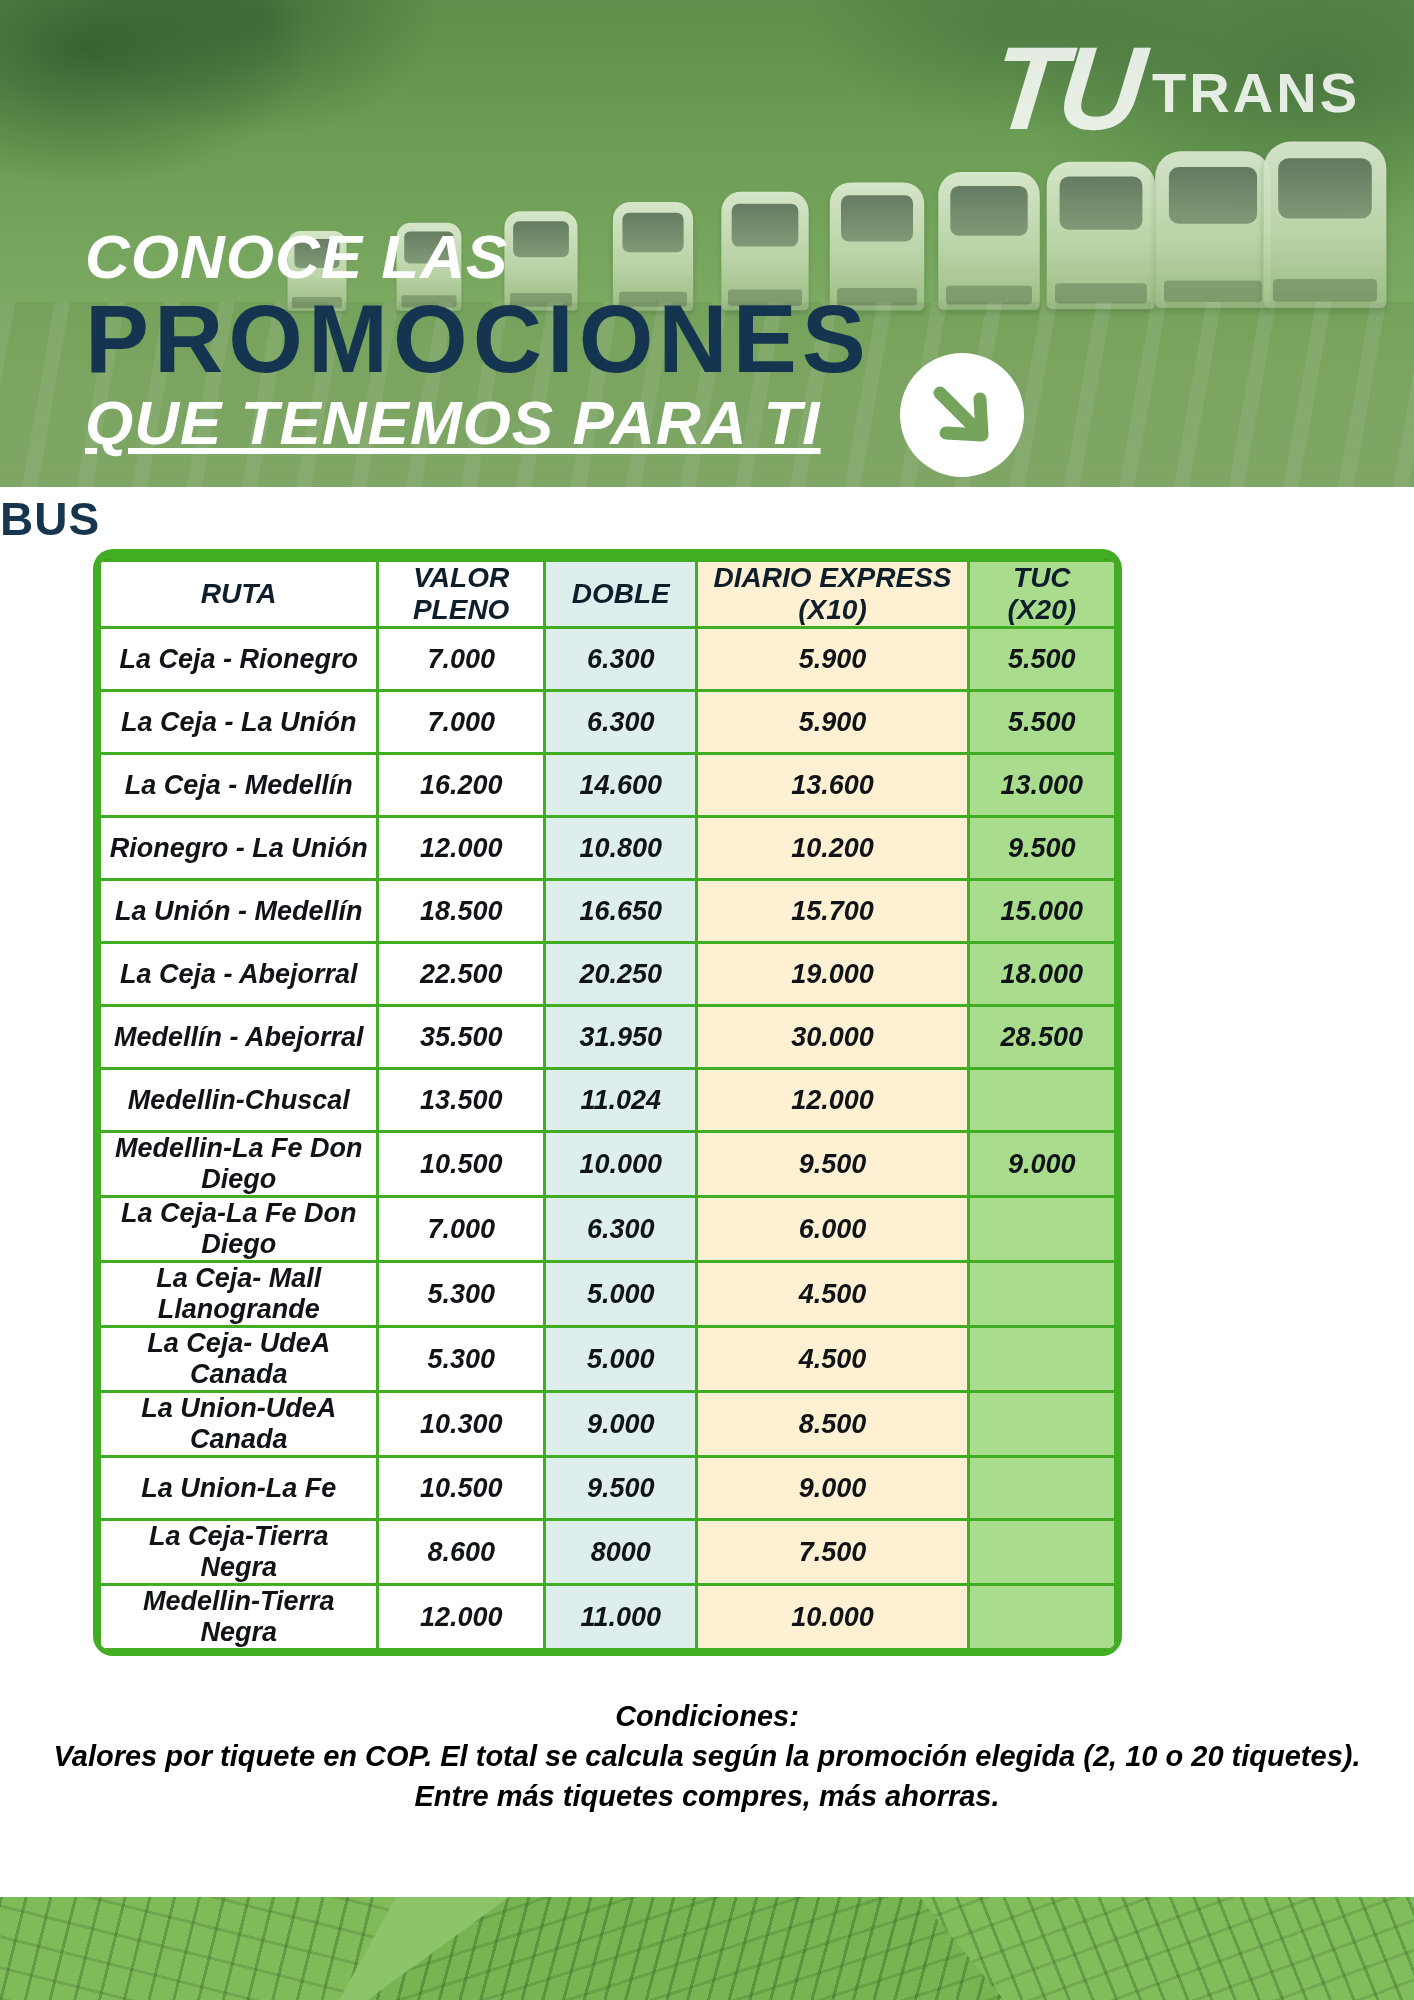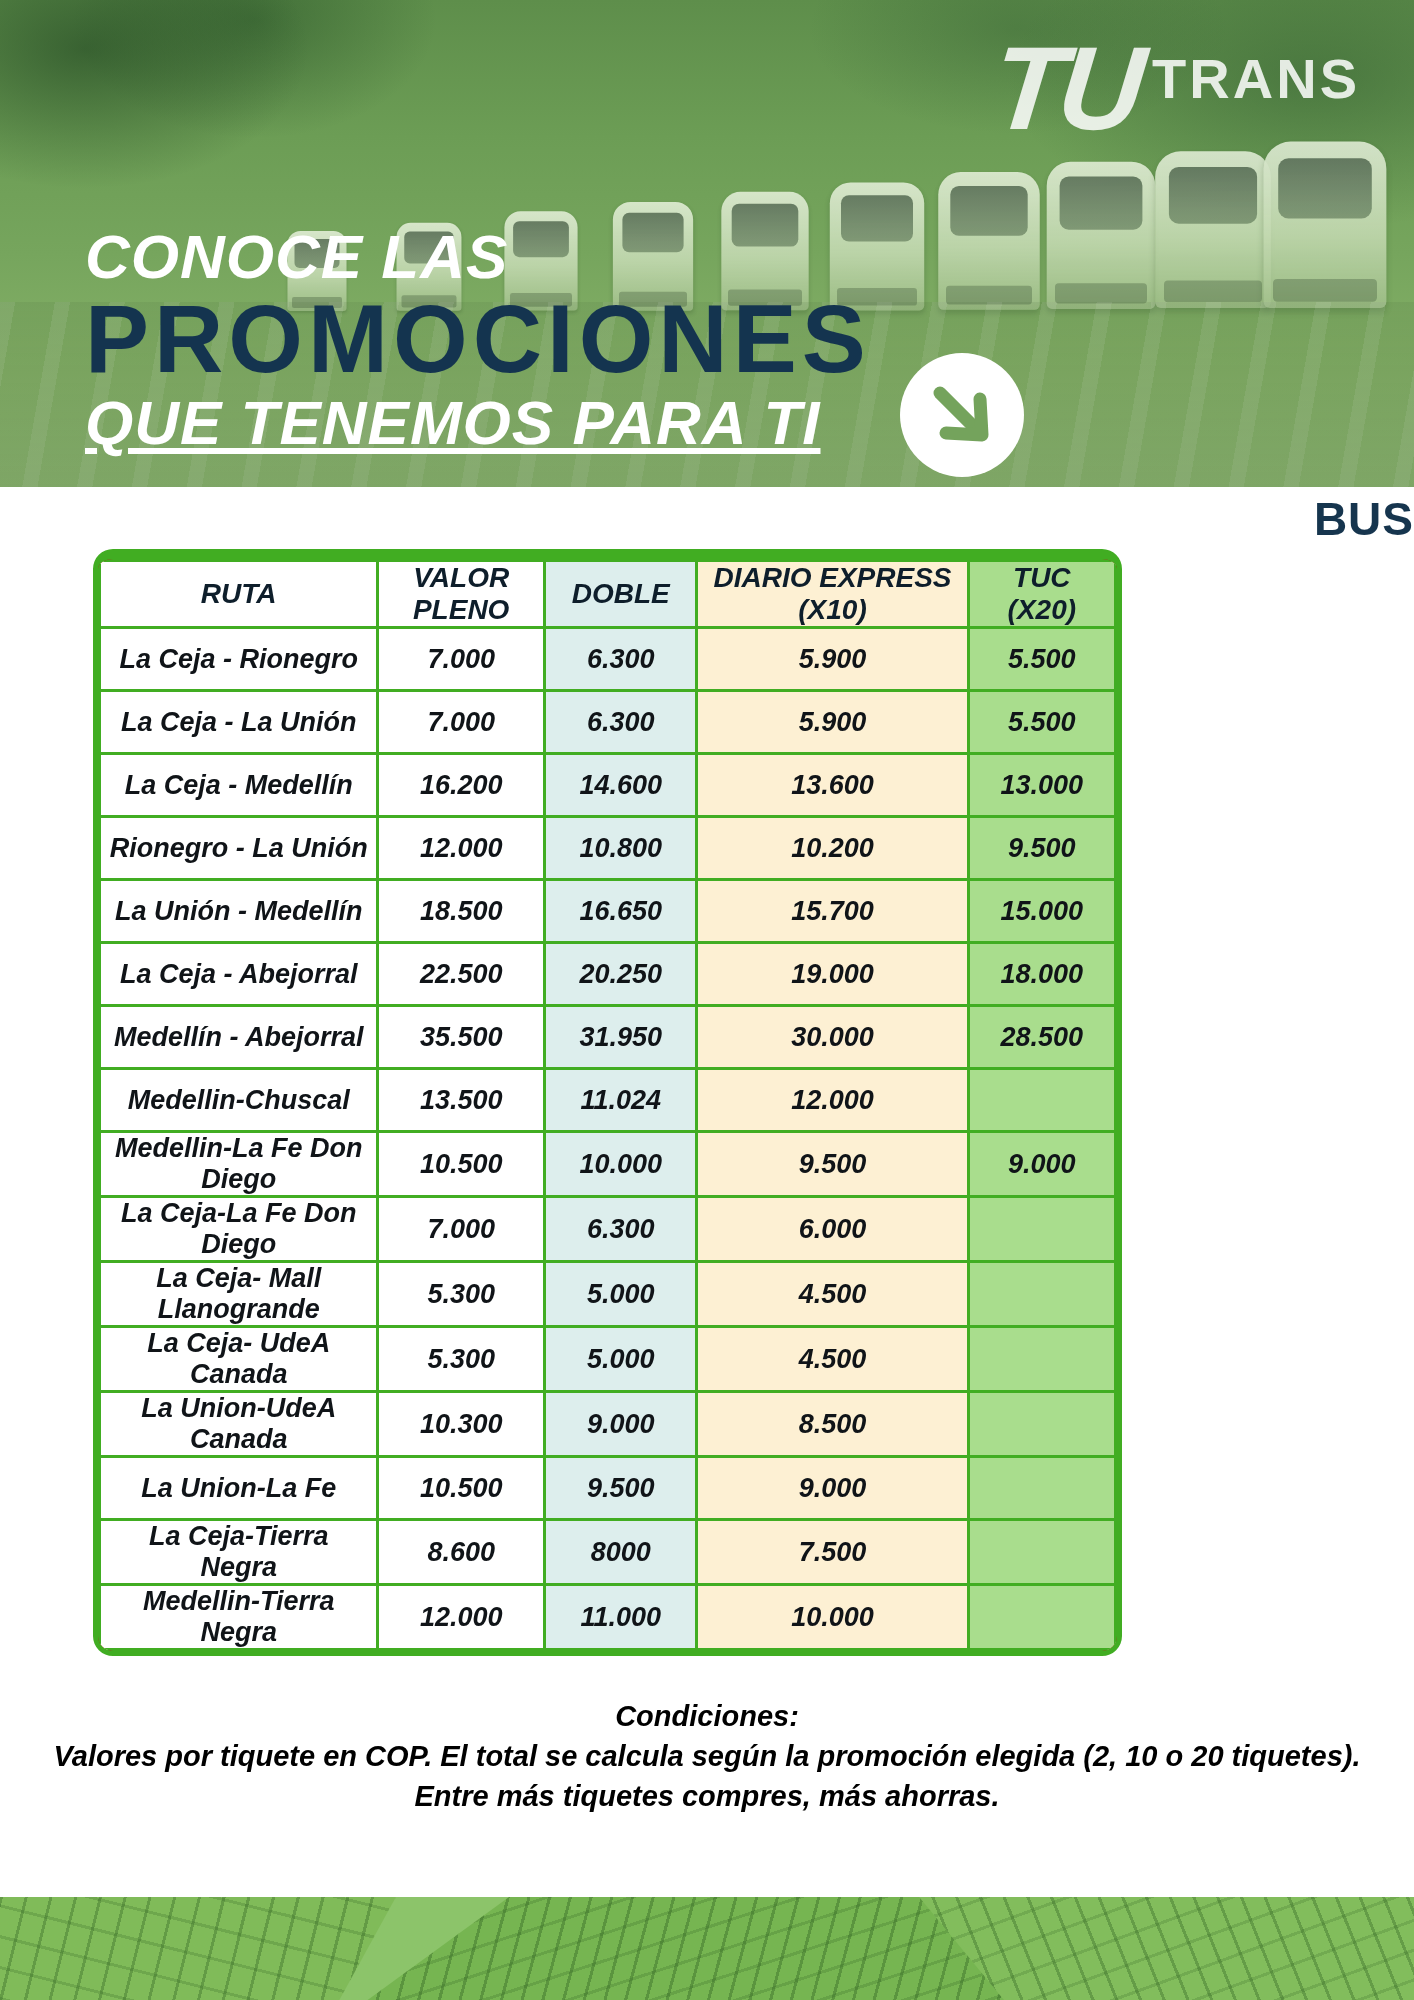--- a/index.html
+++ b/index.html
@@ -48,35 +48,35 @@
       linear-gradient(180deg, rgba(70,100,55,.18), rgba(60,92,50,.30)),
       repeating-linear-gradient(100deg, rgba(255,255,255,.16) 0 15px, rgba(255,255,255,0) 15px 54px);
     opacity:.65;
   }
 
   
   .logo { position:absolute; top:38px; right:54px; display:flex; align-items:flex-start; gap:14px;
     color:rgba(255,255,255,.85); }
   .logo-tu { font-size:118px; line-height:.85; font-weight:bold; font-style:italic;
     letter-spacing:-6px; transform:skewX(-6deg); }
-  .logo-words { display:flex; flex-direction:column; margin-top:14px; }
+  .logo-words { display:flex; flex-direction:column; margin-top:28px; }
   .logo-w1 { font-size:56px; font-weight:bold; letter-spacing:3px; line-height:.95; }
   .logo-w2 { font-size:56px; font-weight:bold; letter-spacing:3px; line-height:.95; margin-left:26px; }
   .logo-reg { font-size:22px; font-weight:bold; vertical-align:super; margin-left:6px; }
 
   
   .hero-titles { position:absolute; left:85px; top:204px;margin-top:22px; }
   .t1 { color:#ffffff; font-size:62px; font-weight:bold; font-style:italic; letter-spacing:1px; line-height:1.0; }
   .t2 { color:#14344f; font-size:96px; font-weight:bold; letter-spacing:5px; line-height:1.02; margin-top:2px; }
   .t3 { color:#ffffff; font-size:62px; font-weight:bold; font-style:italic; letter-spacing:1px; line-height:1.0; margin-top:4px;text-decoration:underline; }
   .arrow-badge { position:absolute; left:900px; top:353px; width:124px; height:124px;
     background:#ffffff; border-radius:50%; display:flex; align-items:center; justify-content:center; }
 
   
-  .section-title { text-align:right; color:#16354e; font-size:46px; font-weight:bold;
+  .section-title { text-align:left; color:#16354e; font-size:46px; font-weight:bold;
     letter-spacing:1px; margin-top:6px; height:52px; line-height:52px; }
 
   
   .table-wrap { width:1029px; margin:4px 0 0 93px; border:5px solid #41ad22; border-top-width:10px;
     border-radius:20px; overflow:hidden; background:#b91c1c; }
   table.promo { width:100%; border-collapse:collapse; table-layout:fixed; }
   col.c0 { width:27.4%; } col.c1 { width:16.4%; } col.c2 { width:15.0%; }
   col.c3 { width:26.7%; } col.c4 { width:14.5%; }
   .promo td { border:3px solid #41ad22; text-align:center; vertical-align:middle;
     font-weight:bold; font-style:italic; color:#101418; padding:0 6px; }

